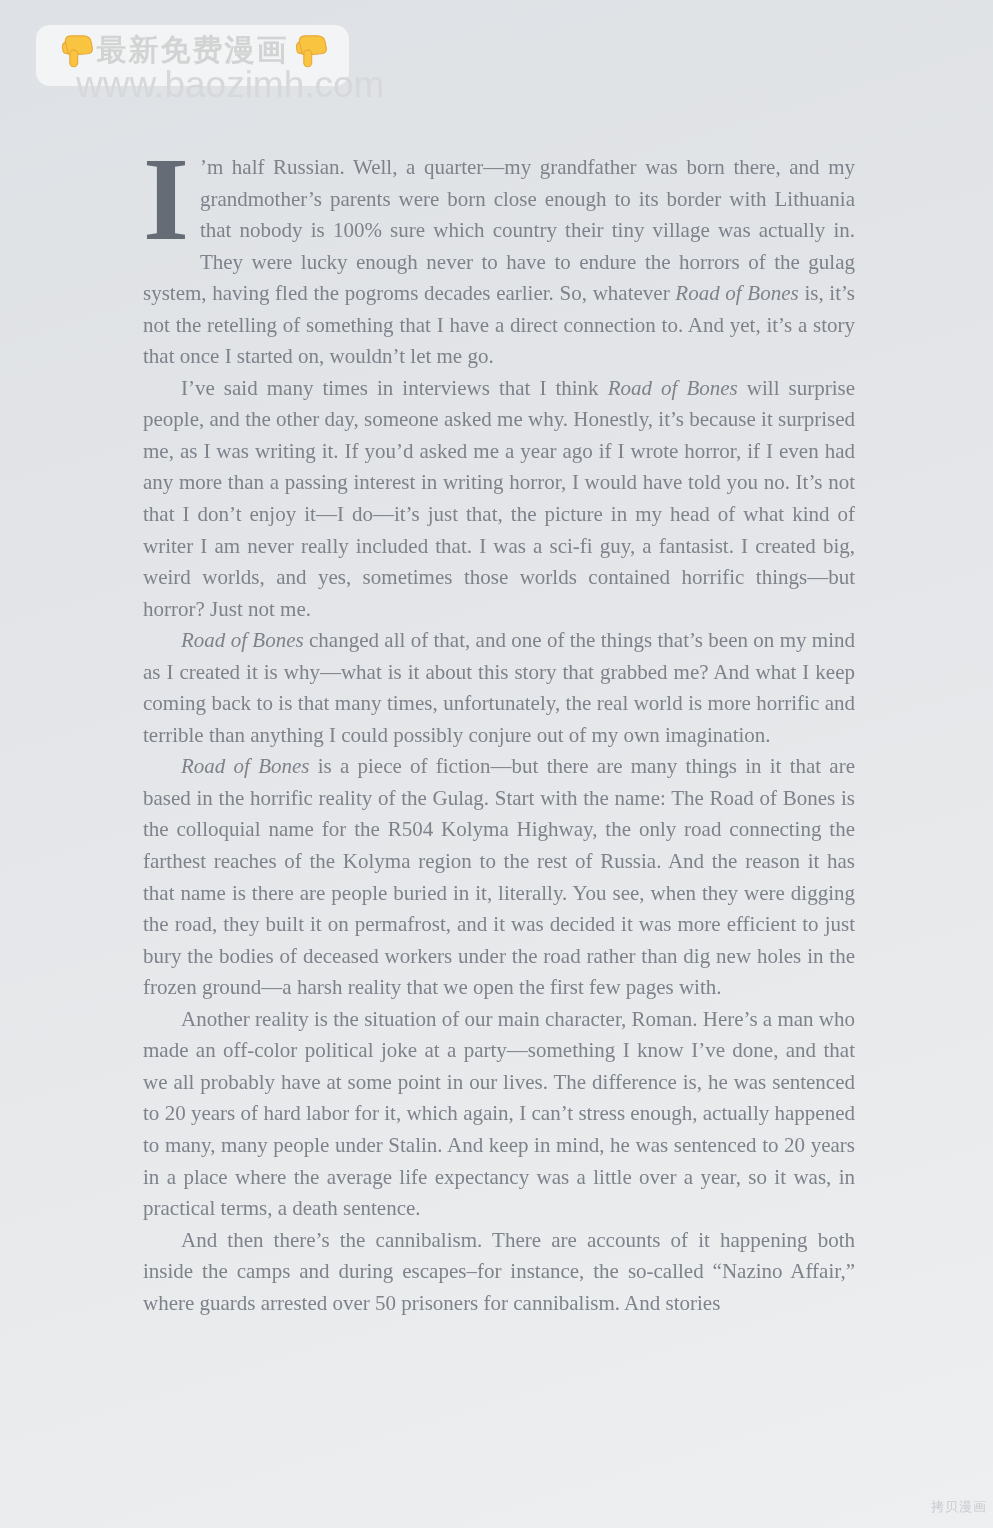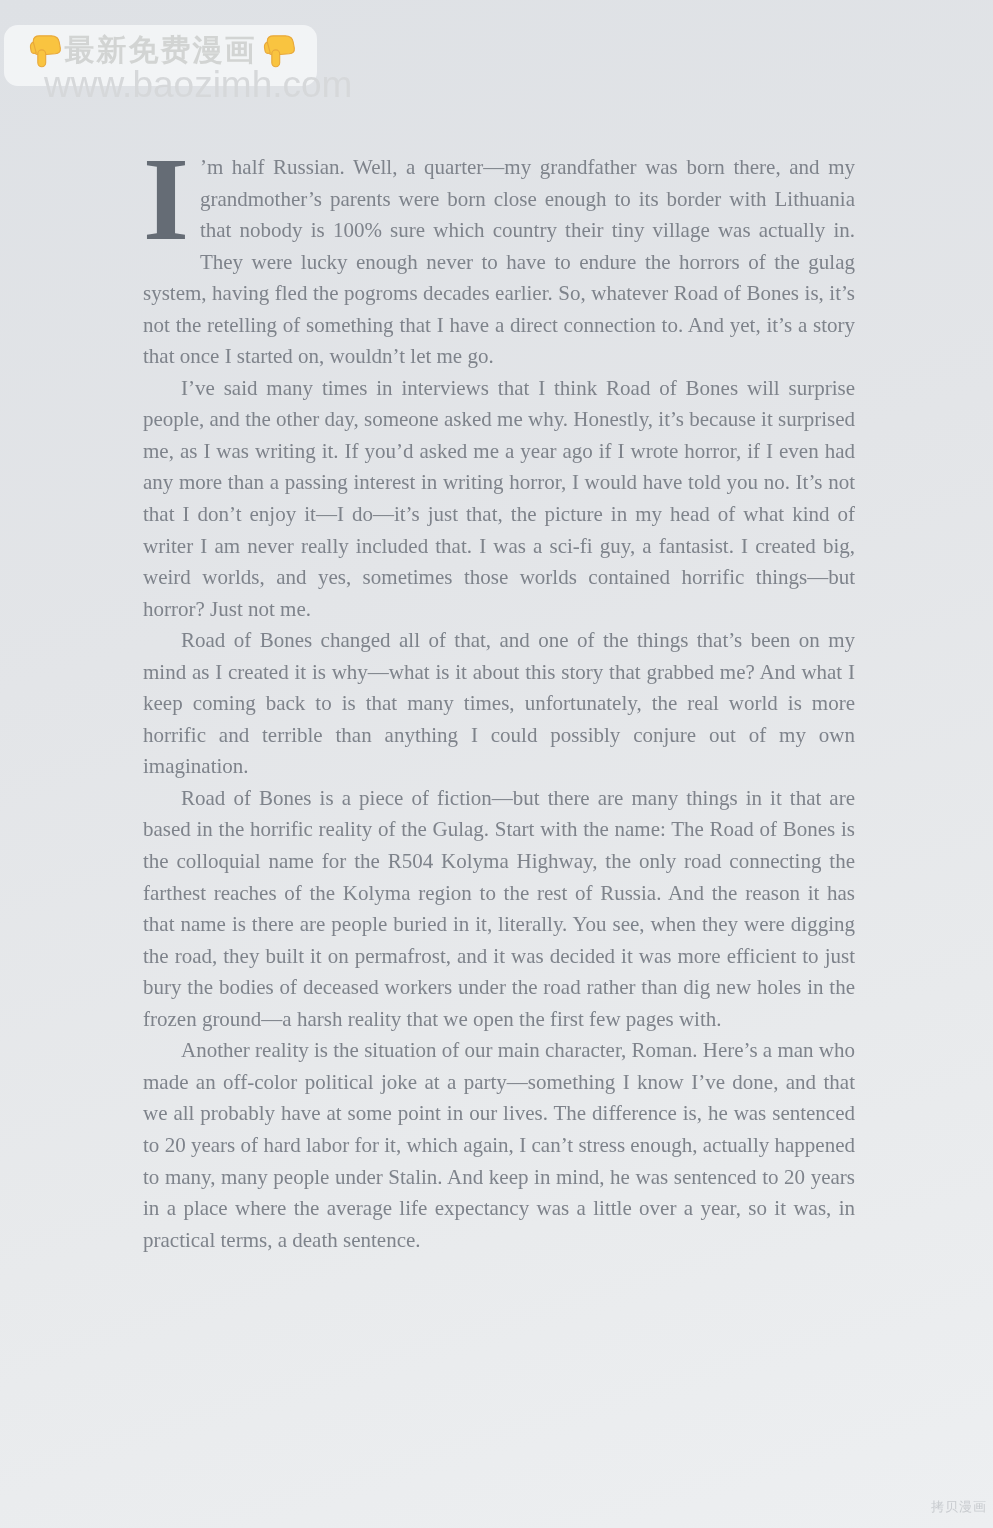--- a/index.html
+++ b/index.html
@@ -6,21 +6,21 @@
   .page{
     position:relative;
     width:993px;height:1528px;
     overflow:hidden;
     background:linear-gradient(163deg,#dee1e5 0%,#e3e5e8 38%,#e8eaec 70%,#edeff1 100%);
     font-family:"Liberation Serif",serif;
   }
 
   
   .wm-box{
-    position:absolute;left:4px;top:25px;
+    position:absolute;left:36px;top:25px;
     width:313px;height:61px;
     border-radius:14px;
     background:rgba(247,248,250,0.78);
   }
   .wm-line1{
     position:absolute;top:5px;left:0;right:0;
     display:flex;align-items:center;justify-content:center;gap:3px;
   }
   .wm-cn{
     font-family:"Liberation Sans",sans-serif;
@@ -43,21 +43,21 @@
   
   .essay{
     position:absolute;left:143px;top:152px;width:712px;
     color:var(--text,#7e838b);
     font-size:21px;line-height:31.55px;
     text-align:justify;
     text-justify:inter-word;
   }
   .essay p{margin:0;}
   .essay p.indent{text-indent:38px;}
-  .it{}
+  .it{font-style:italic;}
   .dropcap{
     float:left;
     font-weight:bold;
     font-size:118px;line-height:95px;
     height:95px;
     margin:0 11px 0 0;
     color:var(--dropcap,#656c75);
   }
 
   
@@ -97,17 +97,18 @@
     </div>
     <div class="wm-url">www.baozimh.com</div>
   </div>
 
   <div class="essay">
       <p><span class="dropcap">I</span><span>’m half Russian. Well, a quarter—my grandfather was born there, and my grandmother’s parents were born close enough to its border with Lithuania that nobody is 100% sure which country their tiny village was actually in. They were lucky enough never to have to endure the horrors of the gulag system, having fled the pogroms decades earlier. So, whatever </span><span class="it">Road of Bones</span><span> is, it’s not the retelling of something that I have a direct connection to. And yet, it’s a story that once I started on, wouldn’t let me go.</span></p>
       <p class="indent"><span>I’ve said many times in interviews that I think </span><span class="it">Road of Bones</span><span> will surprise people, and the other day, someone asked me why. Honestly, it’s because it surprised me, as I was writing it. If you’d asked me a year ago if I wrote horror, if I even had any more than a passing interest in writing horror, I would have told you no. It’s not that I don’t enjoy it—I do—it’s just that, the picture in my head of what kind of writer I am never really included that. I was a sci-fi guy, a fantasist. I created big, weird worlds, and yes, sometimes those worlds contained horrific things—but horror? Just not me.</span></p>
       <p class="indent"><span class="it">Road of Bones</span><span> changed all of that, and one of the things that’s been on my mind as I created it is why—what is it about this story that grabbed me? And what I keep coming back to is that many times, unfortunately, the real world is more horrific and terrible than anything I could possibly conjure out of my own imagination.</span></p>
       <p class="indent"><span class="it">Road of Bones</span><span> is a piece of fiction—but there are many things in it that are based in the horrific reality of the Gulag. Start with the name: The Road of Bones is the colloquial name for the R504 Kolyma Highway, the only road connecting the farthest reaches of the Kolyma region to the rest of Russia. And the reason it has that name is there are people buried in it, literally. You see, when they were digging the road, they built it on permafrost, and it was decided it was more efficient to just bury the bodies of deceased workers under the road rather than dig new holes in the frozen ground—a harsh reality that we open the first few pages with.</span></p>
       <p class="indent"><span>Another reality is the situation of our main character, Roman. Here’s a man who made an off-color political joke at a party—something I know I’ve done, and that we all probably have at some point in our lives. The difference is, he was sentenced to 20 years of hard labor for it, which again, I can’t stress enough, actually happened to many, many people under Stalin. And keep in mind, he was sentenced to 20 years in a place where the average life expectancy was a little over a year, so it was, in practical terms, a death sentence.</span></p>
+      <p class="indent"><span>And then there’s the cannibalism. There are accounts of it happening both inside the camps and during escapes–for instance, the so-called “Nazino Affair,” where guards arrested over 50 prisoners for cannibalism. And stories</span></p>
     </div>
 
   <div class="wm-bottom">拷贝漫画</div>
 
 </div>
 
 </body></html>

